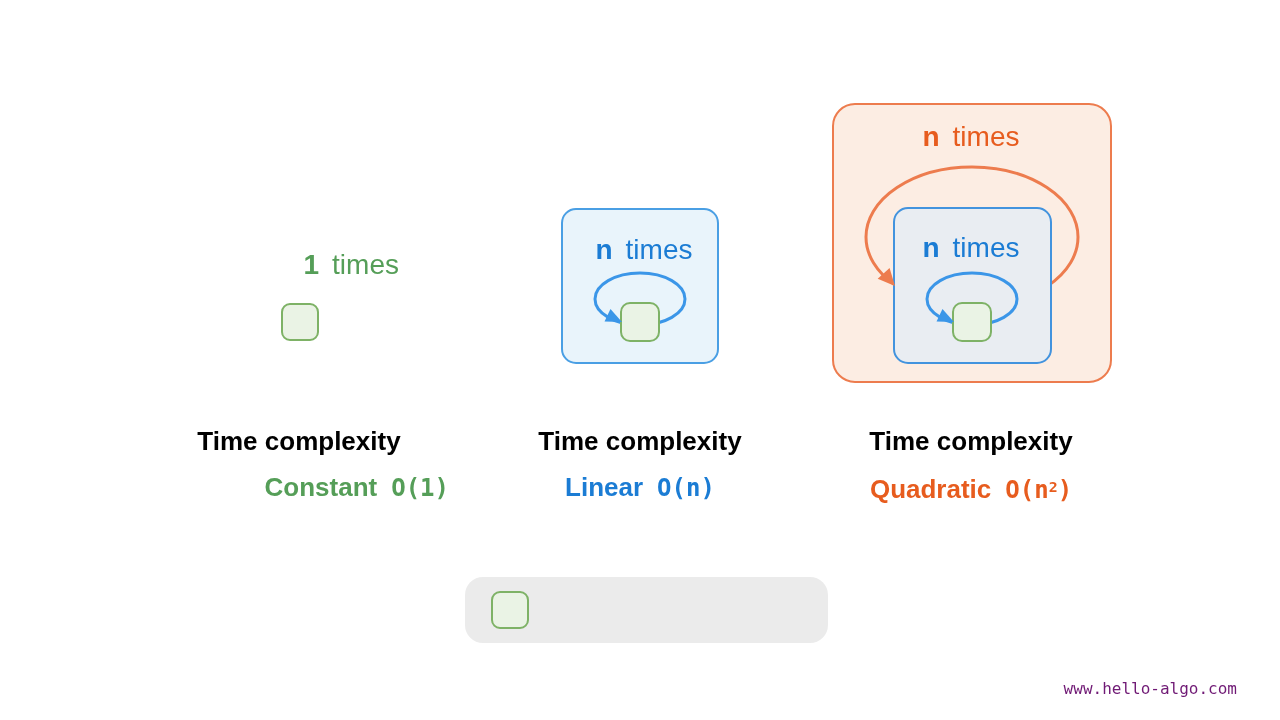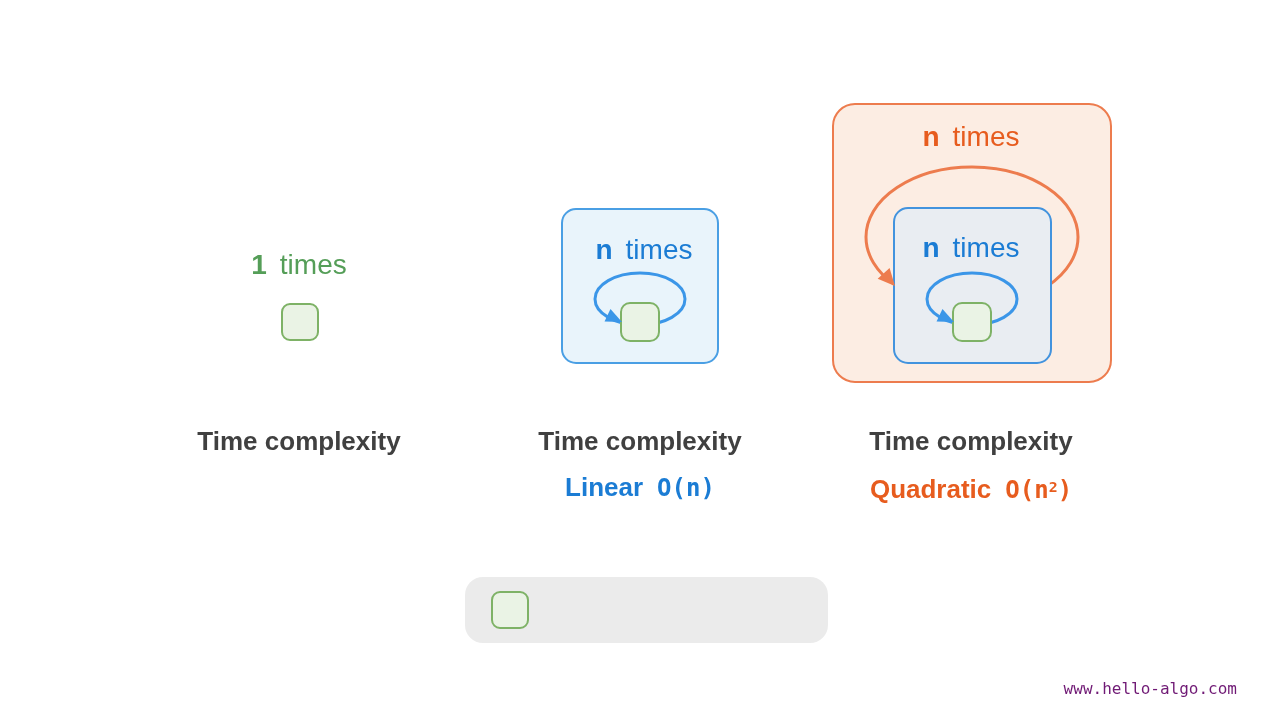--- a/index.html
+++ b/index.html
@@ -5,24 +5,24 @@
   html,body{margin:0;padding:0;background:#fff;}
   .stage{
     position:relative;width:1280px;height:720px;background:#ffffff;overflow:hidden;
     font-family:"Liberation Sans",sans-serif;
   }
   .abs{position:absolute;}
   .center-text{text-align:center;}
   
   .count-label{height:32px;line-height:32px;font-size:28px;white-space:nowrap;}
   .count-label .cnt{font-weight:bold;margin-right:13px;}
-  .green-txt{color:#559E58;}
+  .green-txt{color:#559E58;text-align:right;}
   .blue-txt{color:#1B7CD4;}
   .orange-txt{color:#E75C1E;}
-  .dark-txt{color:#404040;}
+  .dark-txt{color:#000000;}
   
   .op-square{
     width:38px;height:38px;box-sizing:border-box;border-radius:9px;
     background:#EAF3E5;border:2px solid #7EB266;
   }
   .title-label{height:32px;line-height:32px;font-size:26px;font-weight:bold;white-space:nowrap;}
   .complexity-label{height:32px;line-height:32px;font-size:26px;font-weight:bold;white-space:nowrap;}
   .notation{
     font-family:"DejaVu Sans Mono",monospace;font-size:24px;font-weight:bold;margin-left:14px;
   }
@@ -71,20 +71,23 @@
     <span class="cnt">n</span><span>times</span>
   </div>
   <div class="abs count-label blue-txt center-text" style="left:871px;top:232px;width:200px;">
     <span class="cnt">n</span><span>times</span>
   </div>
 
   <div class="abs title-label dark-txt center-text" style="left:149px;top:425px;width:300px;">Time complexity</div>
   <div class="abs title-label dark-txt center-text" style="left:490px;top:425px;width:300px;">Time complexity</div>
   <div class="abs title-label dark-txt center-text" style="left:821px;top:425px;width:300px;">Time complexity</div>
 
+  <div class="abs complexity-label green-txt center-text" style="left:149px;top:471px;width:300px;">
+    <span>Constant</span><span class="notation">O(1)</span>
+  </div>
   <div class="abs complexity-label blue-txt center-text" style="left:490px;top:471px;width:300px;">
     <span>Linear</span><span class="notation">O(n)</span>
   </div>
   <div class="abs complexity-label orange-txt center-text" style="left:821px;top:471px;width:300px;">
     <span>Quadratic</span><span class="notation"><span>O(n</span><sup>2</sup><span>)</span></span>
   </div>
 
   <div class="abs legend-box"></div>
   <div class="abs op-square" style="left:491px;top:591px;"></div>
 

